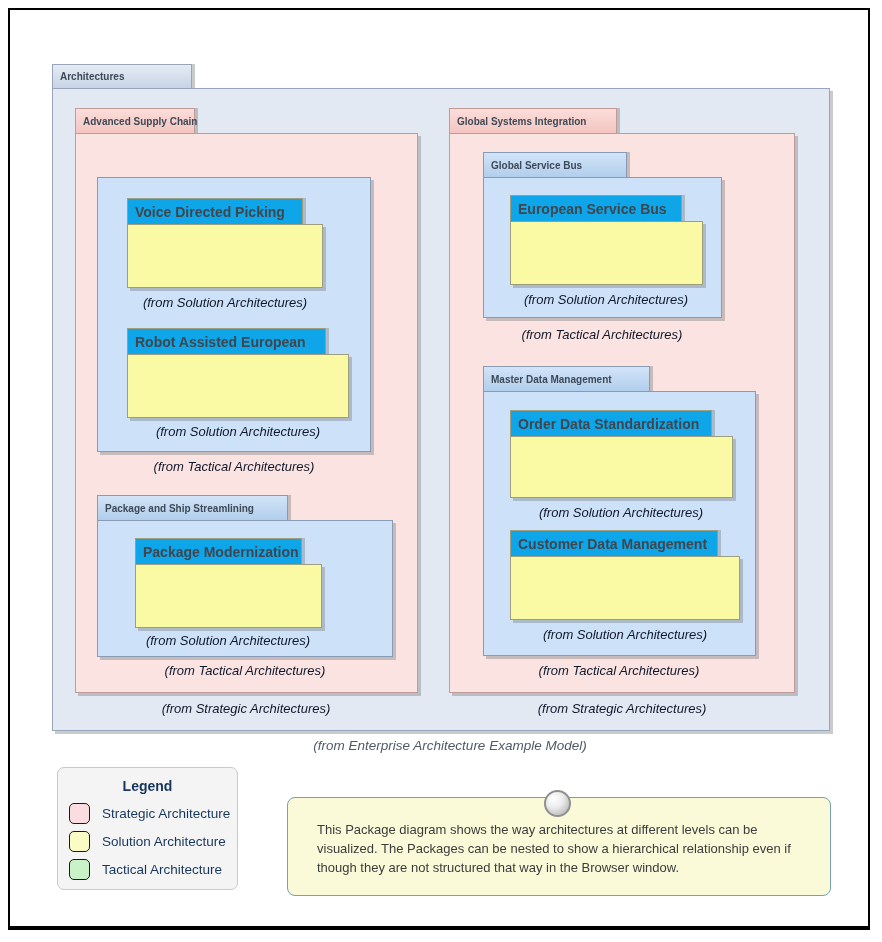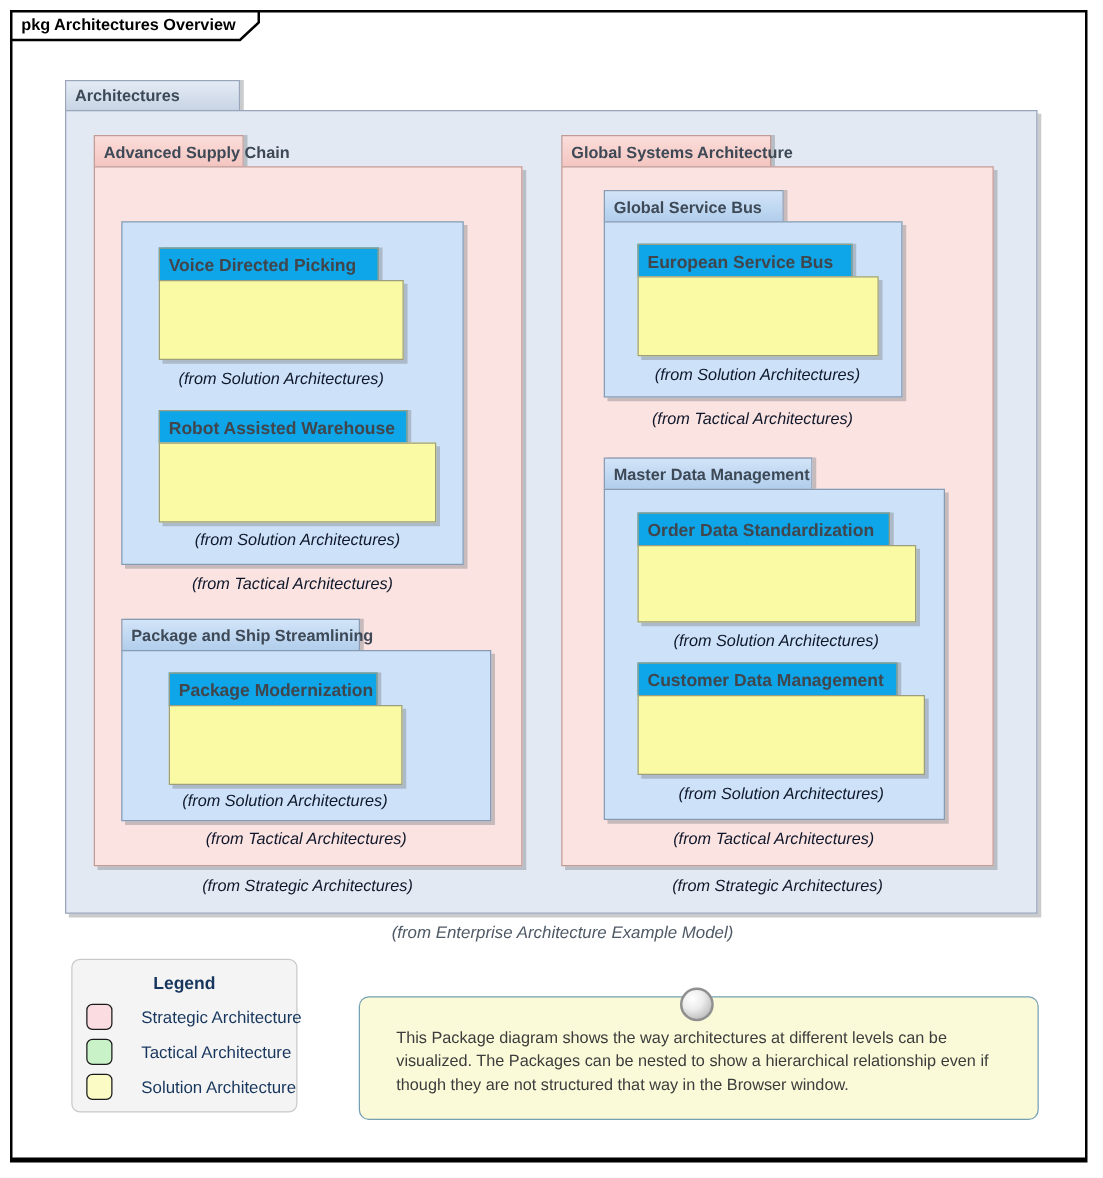--- a/index.html
+++ b/index.html
@@ -8,21 +8,21 @@
 
   
   .frame{position:absolute;left:8px;top:8px;width:862px;height:922px;
          border:2px solid #000;border-bottom-width:4px;box-sizing:border-box;}
   .frame-label{position:absolute;left:8px;top:8px;width:204px;height:26px;}
   .frame-label svg{position:absolute;left:0;top:0;}
   .frame-label span{position:absolute;left:9px;top:4px;font-size:13px;font-weight:bold;color:#000;white-space:nowrap;}
 
   
   .tab,.body{position:absolute;box-sizing:border-box;}
-  .tab{display:flex;align-items:center;padding:0 7px;font-weight:bold;font-size:13px;
+  .tab{display:flex;align-items:center;padding:0 7px;font-weight:bold;font-size:10px;
        white-space:nowrap;border:1.5px solid;box-shadow:3px 0 0 rgba(120,125,130,.40);}
   .body{border:1.5px solid;box-shadow:3px 3px 0 rgba(120,125,130,.40);}
 
   .t-root{background:linear-gradient(#E4EBF4,#C8D4E5);border-color:#98A5BA;color:#3D4956;}
   .b-root{background:#E3E9F2;border-color:#98A5BA;}
   .t-pink{background:linear-gradient(#FBDDDA,#F4C5C0);border-color:#C29B97;color:#3D4956;}
   .b-pink{background:#FBE3E1;border-color:#C29B97;}
   .t-blue{background:linear-gradient(#D2E4F8,#B1CEEC);border-color:#879CB4;color:#3D4956;}
   .b-blue{background:#CDE2F8;border-color:#879CB4;}
   .t-yellow{background:#0ea5e9;border-color:#9C9E7E;color:#40464C;font-size:14px;}
@@ -30,57 +30,51 @@
 
   .cap{position:absolute;transform:translateX(-50%);white-space:nowrap;
        font-style:italic;font-size:13px;color:#0f172a;}
   .cap-root{font-size:13.5px;color:#4F5A66;}
 
   
   .legend{position:absolute;left:57px;top:767px;width:181px;height:123px;box-sizing:border-box;
           background:#F4F4F4;border:1px solid #C9C9C9;border-radius:7px;padding:8px 0 0 11px;}
   .legend-title{font-size:14px;font-weight:bold;color:#17365D;text-align:center;
                 margin:2px 11px 9px 0;}
-  .legend-row{display:flex;align-items:center;gap:23px;margin-bottom:7px;}
+  .legend-row{display:flex;align-items:center;gap:12px;margin-bottom:7px;}
   .swatch{width:21px;height:21px;border:1.6px solid #1A1A1A;border-radius:5px;box-sizing:border-box;flex:0 0 auto;}
   .legend-label{font-size:13.5px;color:#17365D;white-space:nowrap;}
 
   
   .note{position:absolute;left:287px;top:797px;width:544px;height:99px;box-sizing:border-box;
         background:#FAFAD9;border:1.5px solid #76A0B3;border-radius:8px;}
   .note-text{padding:23px 13px 0 11px;font-size:13px;line-height:1.45;color:#3C3C3C;margin-left:18px;}
   .note-pin{position:absolute;left:544px;top:790px;width:27px;height:27px;border-radius:50%;
             border:2px solid #8F8F8F;box-sizing:border-box;
             background:radial-gradient(circle at 35% 30%, #ffffff 0%, #ececec 40%, #c9c9c9 70%, #a8a8a8 100%);}
 </style>
 </head>
 <body>
 
 <div class="stage">
 
   <div class="frame"></div>
-  <div class="frame-label">
-    <svg width="204" height="26">
-      <path d="M1,1 H199 V10 L184,24 H1 Z" fill="#ffffff" stroke="#000000" stroke-width="2"></path>
-    </svg>
-    <span>pkg Architectures Overview</span>
-  </div>
 
   <div class="tab t-root" style="left:52px;top:64px;width:140px;height:25px">
     <span>Architectures</span>
   </div>
   <div class="body b-root" style="left:52px;top:88px;width:778px;height:643px"></div>
 
   <div class="tab t-pink" style="left:75px;top:108px;width:120px;height:26px">
     <span>Advanced Supply Chain</span>
   </div>
   <div class="body b-pink" style="left:75px;top:133px;width:343px;height:560px"></div>
 
   <div class="tab t-pink" style="left:449px;top:108px;width:168px;height:26px">
-    <span>Global Systems Architecture</span>
+    <span>Global Systems Integration</span>
   </div>
   <div class="body b-pink" style="left:449px;top:133px;width:346px;height:560px"></div>
 
   <div class="body b-blue" style="left:97px;top:177px;width:274px;height:275px"></div>
 
   <div class="tab t-blue" style="left:97px;top:495px;width:191px;height:26px">
     <span>Package and Ship Streamlining</span>
   </div>
   <div class="body b-blue" style="left:97px;top:520px;width:296px;height:137px"></div>
 
@@ -93,21 +87,21 @@
     <span>Master Data Management</span>
   </div>
   <div class="body b-blue" style="left:483px;top:391px;width:273px;height:265px"></div>
 
   <div class="tab t-yellow" style="left:127px;top:198px;width:176px;height:27px">
     <span>Voice Directed Picking</span>
   </div>
   <div class="body b-yellow" style="left:127px;top:224px;width:196px;height:64px"></div>
 
   <div class="tab t-yellow" style="left:127px;top:328px;width:199px;height:27px">
-    <span>Robot Assisted Warehouse</span>
+    <span>Robot Assisted European</span>
   </div>
   <div class="body b-yellow" style="left:127px;top:354px;width:222px;height:64px"></div>
 
   <div class="tab t-yellow" style="left:135px;top:538px;width:167px;height:27px">
     <span>Package Modernization</span>
   </div>
   <div class="body b-yellow" style="left:135px;top:564px;width:187px;height:64px"></div>
 
   <div class="tab t-yellow" style="left:510px;top:195px;width:172px;height:27px">
     <span>European Service Bus</span>
@@ -140,26 +134,26 @@
 
   <div class="cap cap-root" style="left:450px;top:738px">(from Enterprise Architecture Example Model)</div>
 
   <div class="legend">
     <div class="legend-title">Legend</div>
     <div class="legend-row">
       <div class="swatch" style="background: rgb(251, 220, 224);"></div>
       <div class="legend-label">Strategic Architecture</div>
     </div>
     <div class="legend-row">
+      <div class="swatch" style="background: rgb(251, 251, 198);"></div>
+      <div class="legend-label">Solution Architecture</div>
+    </div>
+    <div class="legend-row">
       <div class="swatch" style="background: rgb(201, 242, 201);"></div>
       <div class="legend-label">Tactical Architecture</div>
-    </div>
-    <div class="legend-row">
-      <div class="swatch" style="background: rgb(251, 251, 198);"></div>
-      <div class="legend-label">Solution Architecture</div>
     </div>
   </div>
 
   <div class="note">
     <div class="note-text">This Package diagram shows the way architectures at different levels can be visualized. The Packages can be nested to show a hierarchical relationship even if though they are not structured that way in the Browser window.</div>
   </div>
   <div class="note-pin"></div>
 
 </div>
 

